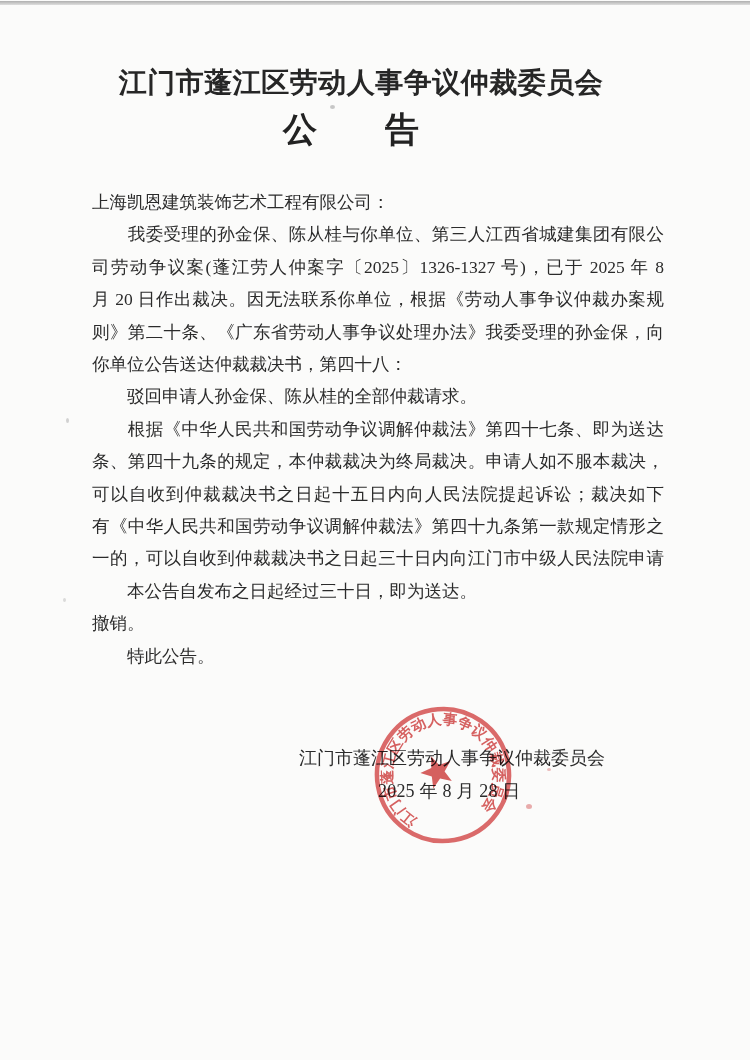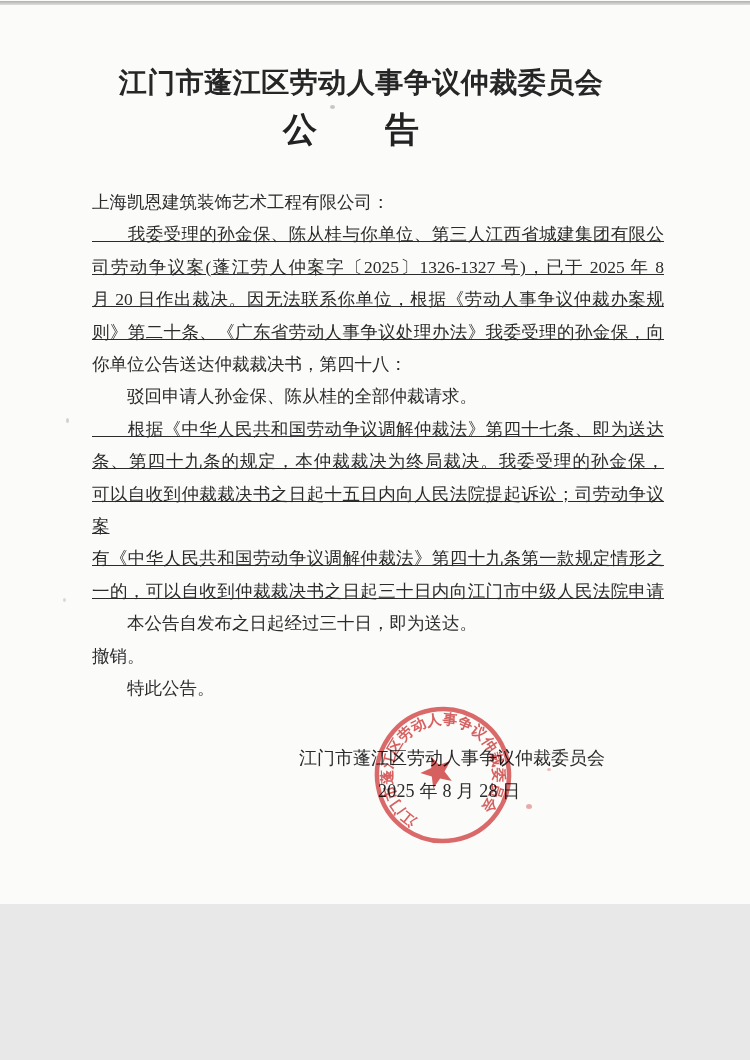--- a/index.html
+++ b/index.html
@@ -1,18 +1,18 @@
 <!DOCTYPE html>
 <html><head>
 <meta charset="utf-8">
 <style>
   html,body { margin:0; padding:0; background:#e8e8e8; }
   .page {
     position:relative;
-    width:750px; height:904px;
+    width:750px; height:1060px;
     margin:0 auto;
     background:#fbfbfa;
     overflow:hidden;
     font-family:"Liberation Serif","DejaVu Serif",serif;
     color:#2b2b2b;
   }
   .scan-top-edge {
     position:absolute; top:1px; left:0;
     width:100%; height:4px;
     background:linear-gradient(to bottom,#8f8f8f,#d2d2d2);
@@ -33,21 +33,21 @@
   }
   #body-text {
     position:absolute; left:92px; top:186px; width:572px;
     font-size:17.5px; line-height:32.4px;
   }
   .line {
     text-align:justify;
     text-align-last:left;
     white-space:pre-wrap;
   }
-  .line.full { text-align-last:justify;text-decoration:underline; }
+  .line.full { text-align-last:justify; }
   .sig-committee {
     position:absolute; top:746px; right:145px;
     font-size:18px; line-height:24px;
   }
   .sig-date {
     position:absolute; top:779px; left:378px;
     font-size:18px; line-height:24px;
     letter-spacing:0.2px;
   }
   .seal {
@@ -84,22 +84,22 @@
 
   <main id="body-text">
       <div class="line">上海凯恩建筑装饰艺术工程有限公司：</div>
       <div class="line full">　　我委受理的孙金保、陈从桂与你单位、第三人江西省城建集团有限公</div>
       <div class="line full">司劳动争议案(蓬江劳人仲案字〔2025〕1326-1327 号)，已于 2025 年 8</div>
       <div class="line full">月 20 日作出裁决。因无法联系你单位，根据《劳动人事争议仲裁办案规</div>
       <div class="line full">则》第二十条、《广东省劳动人事争议处理办法》我委受理的孙金保，向</div>
       <div class="line">你单位公告送达仲裁裁决书，第四十八：</div>
       <div class="line">　　驳回申请人孙金保、陈从桂的全部仲裁请求。</div>
       <div class="line full">　　根据《中华人民共和国劳动争议调解仲裁法》第四十七条、即为送达</div>
-      <div class="line full">条、第四十九条的规定，本仲裁裁决为终局裁决。我委受理的孙金保，</div>
-      <div class="line full">可以自收到仲裁裁决书之日起十五日内向人民法院提起诉讼；司劳动争议案</div>
+      <div class="line full">条、第四十九条的规定，本仲裁裁决为终局裁决。申请人如不服本裁决，</div>
+      <div class="line full">可以自收到仲裁裁决书之日起十五日内向人民法院提起诉讼；裁决如下</div>
       <div class="line full">有《中华人民共和国劳动争议调解仲裁法》第四十九条第一款规定情形之</div>
       <div class="line full">一的，可以自收到仲裁裁决书之日起三十日内向江门市中级人民法院申请</div>
       <div class="line">　　本公告自发布之日起经过三十日，即为送达。</div>
       <div class="line">撤销。</div>
       <div class="line">　　特此公告。</div>
     </main>
 
   <div class="sig-committee">江门市蓬江区劳动人事争议仲裁委员会</div>
   <div class="sig-date">2025 年 8 月 28 日</div>
 

